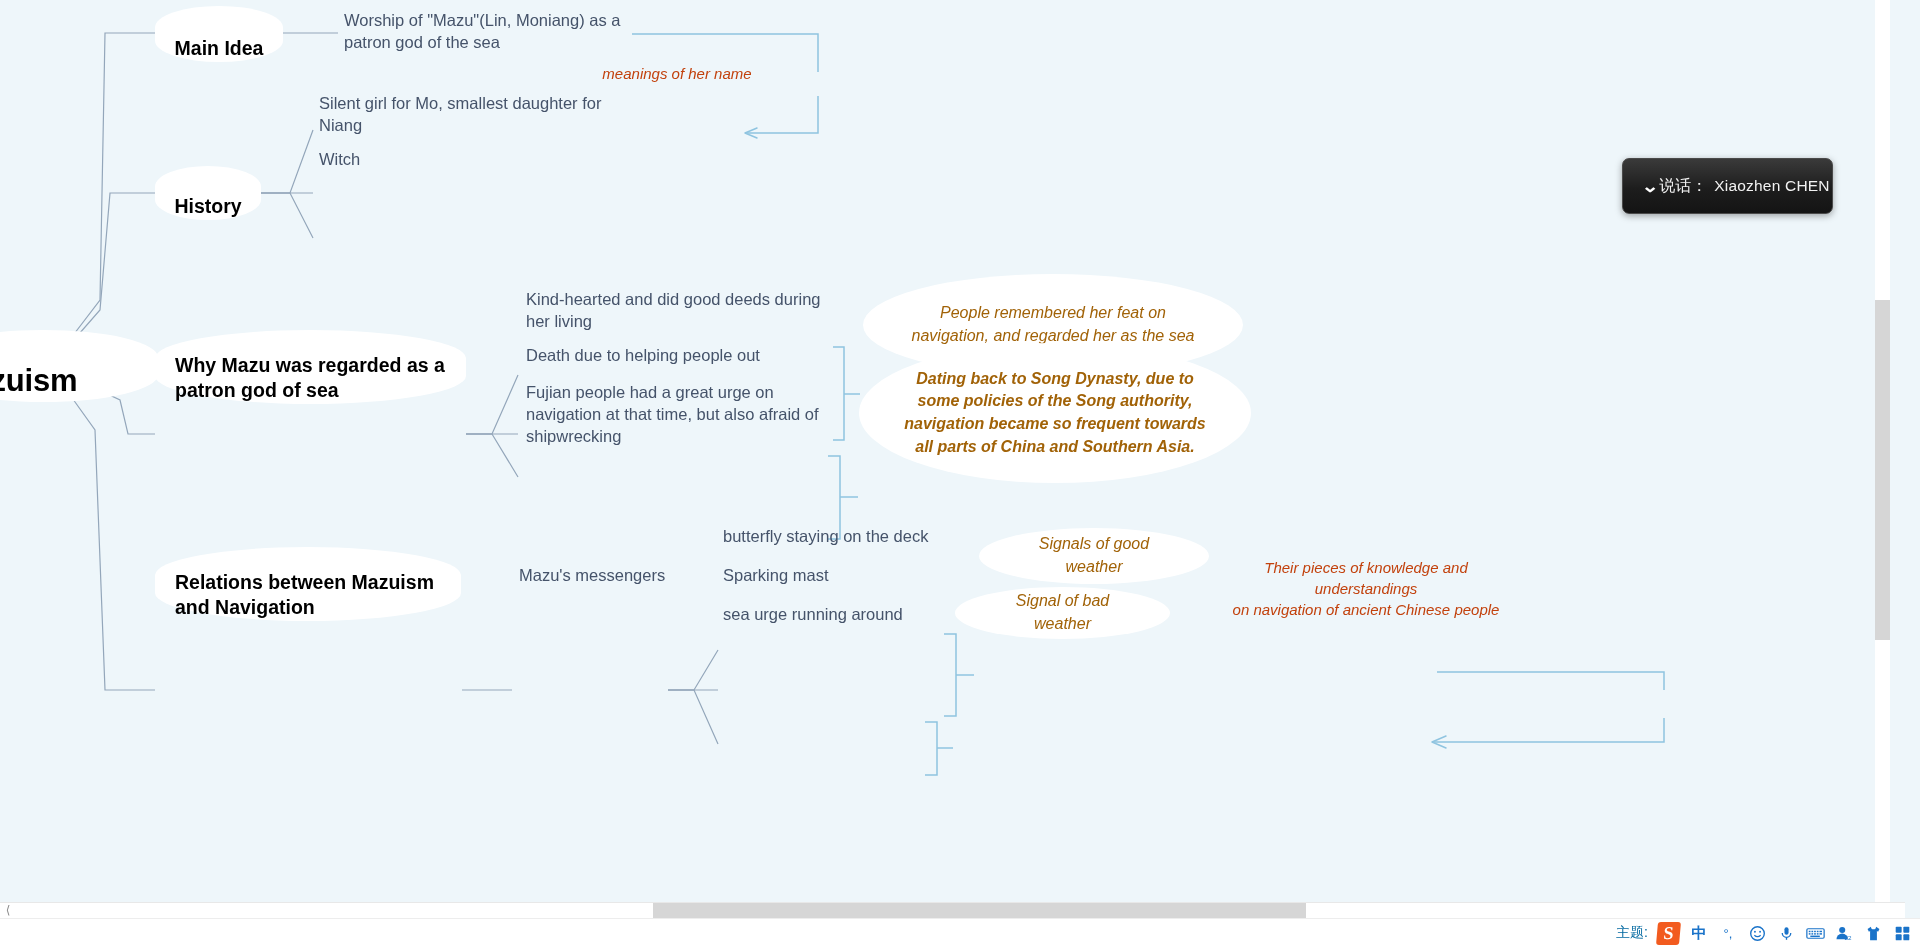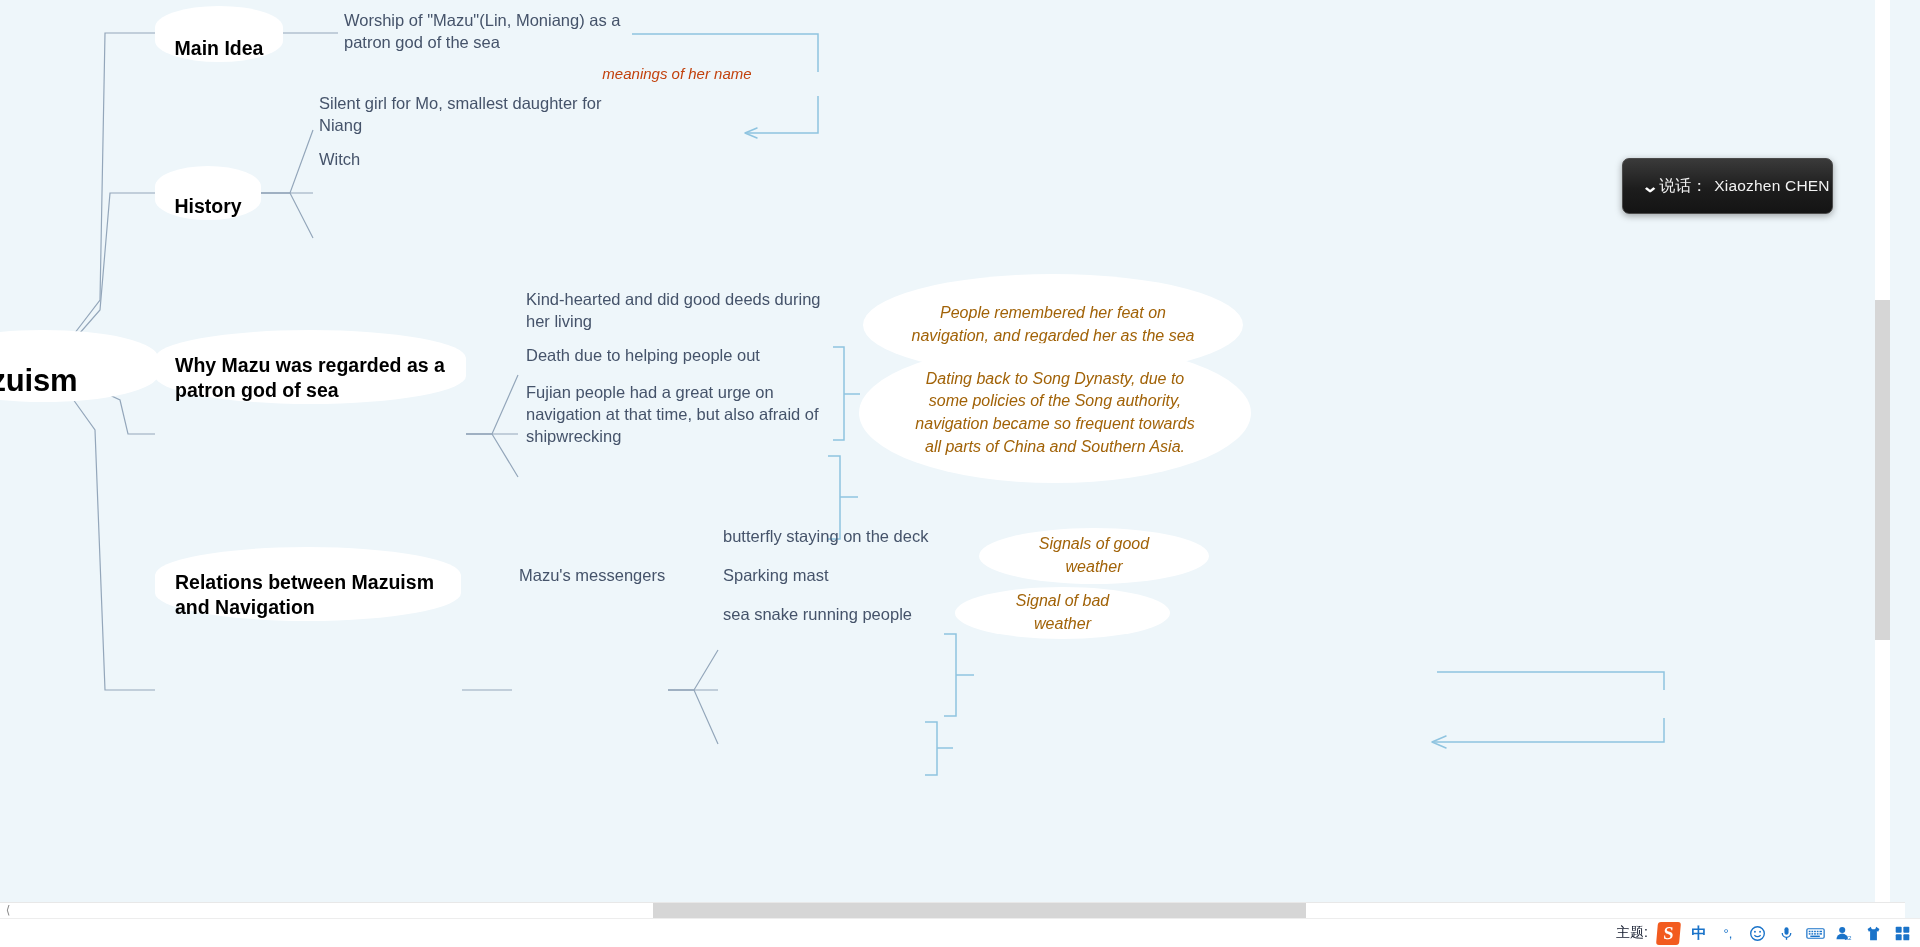--- a/index.html
+++ b/index.html
@@ -154,21 +154,21 @@
     width: 1920px; height: 29px;
     background: #ffffff;
     border-top: 1px solid #ededed;
     display: flex;
     align-items: center;
     justify-content: flex-end;
     padding-right: 8px;
     gap: 9px;
   }
   #ime { display: flex; align-items: center; gap: 9px; }
-  .ime-label { font-size: 14px; color: #0f172a; }
+  .ime-label { font-size: 14px; color: #0369a1; }
   .sogou-logo {
     width: 23px; height: 23px;
     background: #f25b1f;
     border-radius: 3px;
     color: #fff;
     font-size: 18px; font-weight: bold;
     display: flex; align-items: center; justify-content: center;
     font-family: "Liberation Serif", serif;
     transform: skewX(-5deg);
   }
@@ -268,44 +268,46 @@
 navigation at that time, but also afraid of
 shipwrecking</div>
 
     <div class="node pill topic" style="left:155px; top:547px; width:306px; height:74px; padding-left:20px;">
       <span>Relations between Mazuism
 and  Navigation</span>
     </div>
     <div class="node leaf" style="left:519px; top:565px; width:200px;">Mazu's  messengers</div>
     <div class="node leaf" style="left:723px; top:526px; width:260px;">butterfly staying on the deck</div>
     <div class="node leaf" style="left:723px; top:565px; width:220px;">Sparking mast</div>
-    <div class="node leaf" style="left:723px; top:604px; width:250px;">sea snake running people</div>
+    <div class="node leaf" style="left:723px; top:604px; width:250px;">sea urge running around</div>
 
     <div class="node bubble" style="left:863px; top:274px; width:380px; height:102px;">
       <span style="white-space:pre-line;">People remembered her feat on
 navigation, and regarded her as the sea</span>
     </div>
 
     <div class="node bubble" style="left:859px; top:343px; width:392px; height:140px;">
-      <span style="white-space:pre-line;">Dating back to Song Dynasty, due to
+      <span style="white-space:pre-line;font-weight:bold;">Dating back to Song Dynasty, due to
 some policies of the Song authority,
 navigation became so frequent towards
 all parts of China and Southern Asia.</span>
     </div>
 
     <div class="node bubble" style="left:979px; top:528px; width:230px; height:56px;">
       <span>Signals of good weather</span>
     </div>
 
     <div class="node bubble" style="left:955px; top:587px; width:215px; height:52px;">
       <span>Signal of bad weather</span>
     </div>
 
     <div class="node annot" style="left:592px; top:63px; width:170px;">meanings of her name</div>
 
+    <div class="node annot" style="left:1216px; top:557px; width:300px; white-space:pre-line;">Their pieces of knowledge and understandings
+on navigation of ancient Chinese people</div>
 
     <div id="vscroll">
       <div id="vthumb"></div>
     </div>
   </div>
 
   <div id="hscroll">
     <span class="arrow-l">⟨</span>
     <div id="hthumb"></div>
   </div>

